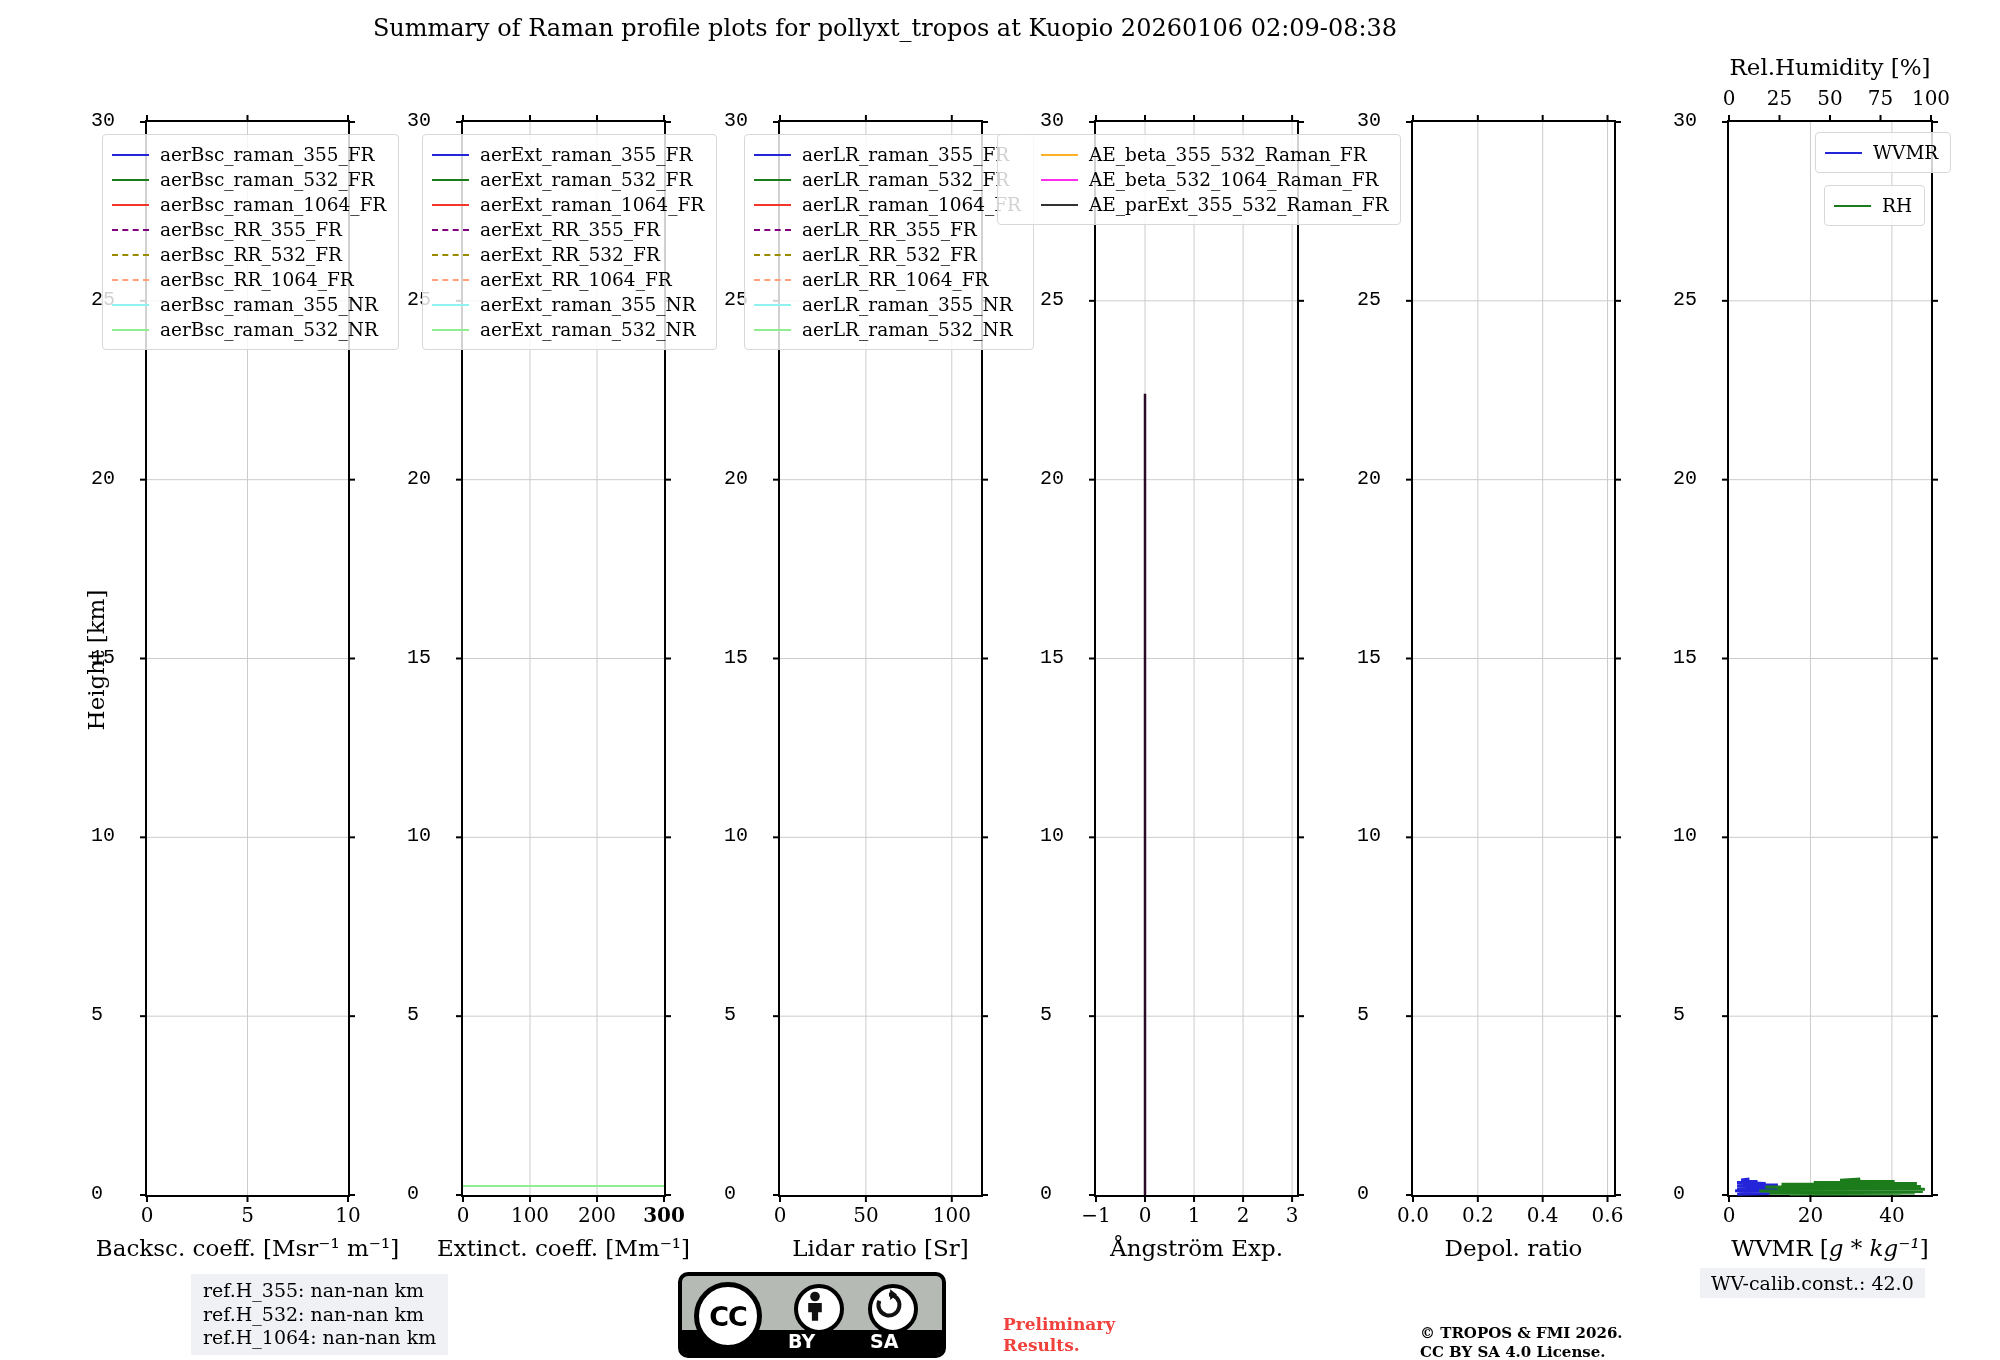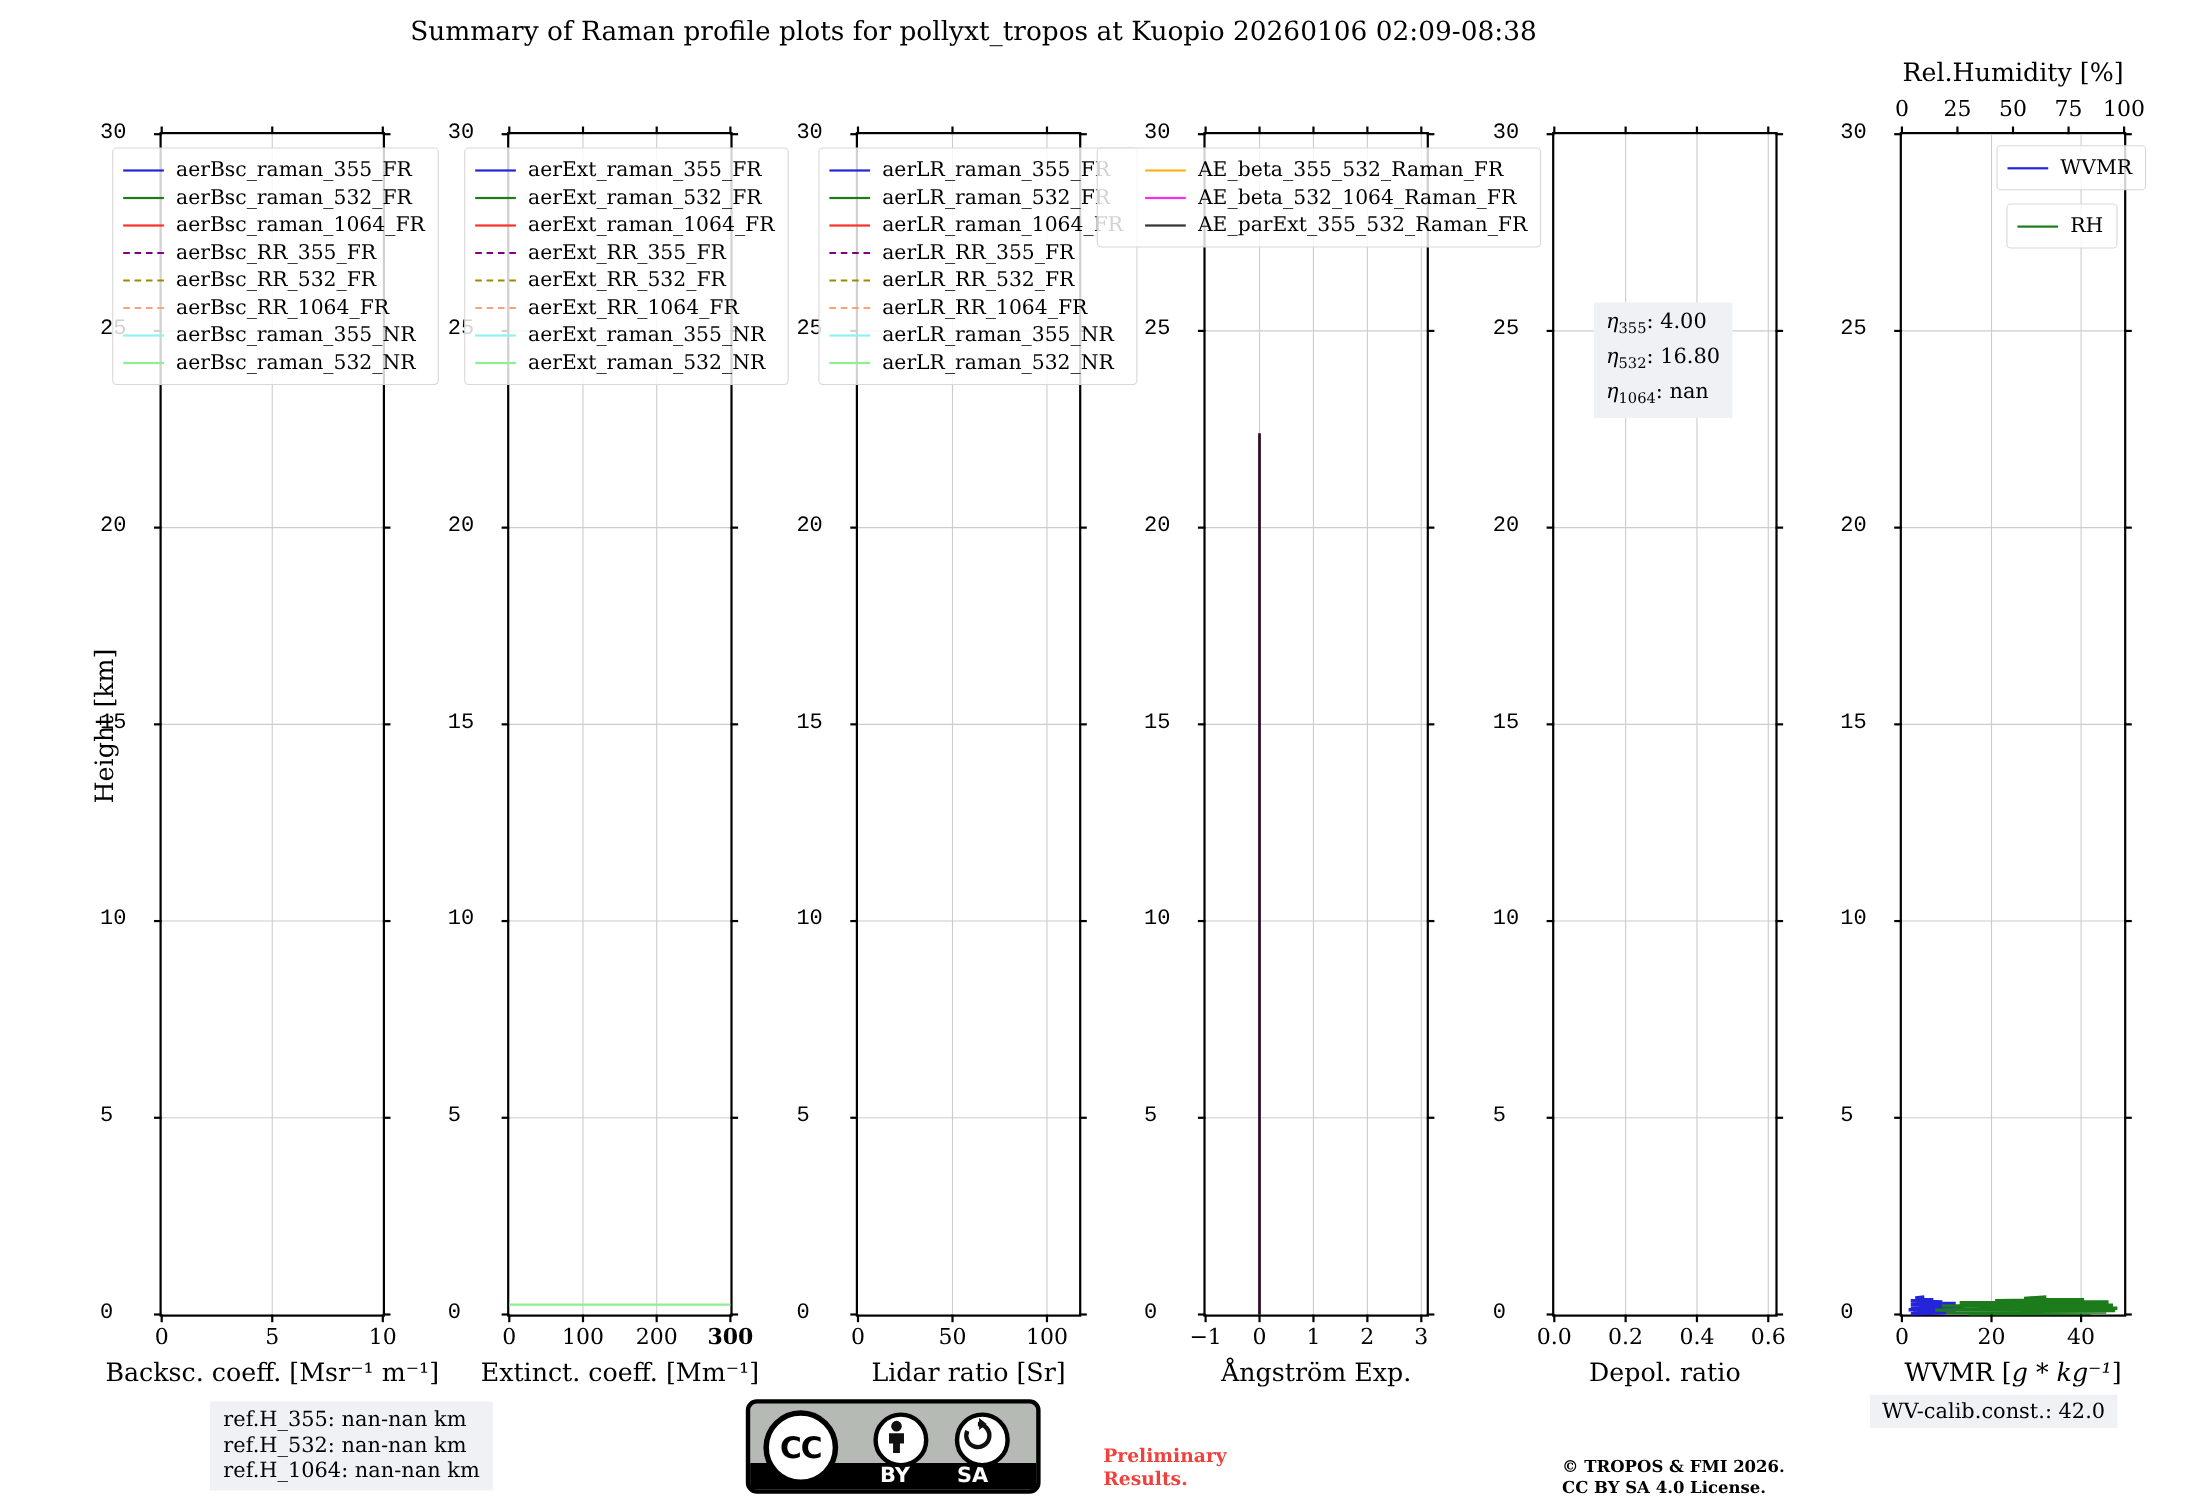--- a/index.html
+++ b/index.html
@@ -22,21 +22,21 @@
   .anno i{font-family:"DejaVu Serif",serif;}
   .anno sub{font-size:70%;}
   .refbox{position:absolute;left:191px;top:1274px;background:#f0f1f5;padding:5px 12px;font-size:19px;line-height:23.5px;white-space:nowrap;}
   .wvbox{position:absolute;left:1700px;top:1268px;background:#f0f1f5;padding:4px 11px;font-size:19px;white-space:nowrap;}
   .prelim{position:absolute;left:1003px;top:1314px;color:#f0413c;font-weight:bold;font-size:17px;line-height:21px;}
   .copyright{position:absolute;left:1420px;top:1324px;font-weight:bold;font-size:15px;line-height:19px;}
   
   .ccbadge{position:absolute;left:678px;top:1272px;width:268px;height:86px;background:#b5bab5;border:4px solid #000;border-radius:10px;box-sizing:border-box;}
   .cc-band{position:absolute;left:0;right:0;bottom:0;height:24px;background:#000;border-radius:0 0 5px 5px;z-index:1;}
   .cc-band span{position:absolute;color:#fff;font-family:"DejaVu Sans",sans-serif;font-weight:bold;font-size:19px;top:0;}
-  .cc-band .by{left:118px;}
+  .cc-band .by{left:106px;}
   .cc-band .sa{left:188px;}
   .cc-circle{position:absolute;left:12px;top:6px;width:58px;height:58px;background:#fff;border:5px solid #000;border-radius:50%;z-index:2;
              display:flex;align-items:center;justify-content:center;font-family:"DejaVu Sans",sans-serif;font-weight:bold;font-size:27px;letter-spacing:-1px;}
   .icon-circle{position:absolute;top:8px;width:42px;height:42px;background:#fff;border:4px solid #000;border-radius:50%;z-index:2;}
   .icon-circle.person{left:112px;}
   .icon-circle.share{left:186px;}
   .icon-circle svg{position:absolute;left:0;top:0;overflow:visible;}
 </style>
 </head>
 <body>
@@ -378,25 +378,20 @@
     <div class="xtick" style="left: 129.677px;">0.4</div>
     <div class="xtick" style="left: 194.516px;">0.6</div>
     <div class="ytick" style="top: 1060px;">0</div>
     <div class="ytick" style="top: 881.167px;">5</div>
     <div class="ytick" style="top: 702.333px;">10</div>
     <div class="ytick" style="top: 523.5px;">15</div>
     <div class="ytick" style="top: 344.667px;">20</div>
     <div class="ytick" style="top: 165.833px;">25</div>
     <div class="ytick" style="top: -13px;">30</div>
     <div class="xlabel">Depol. ratio</div>
-    <div class="anno" style="left: 36px; top: 153px;">
-      <div><i>η</i><sub>355</sub>: 4.00</div>
-      <div><i>η</i><sub>532</sub>: 16.80</div>
-      <div><i>η</i><sub>1064</sub>: nan</div>
-    </div>
   </div>
 <div class="plot" id="plot-5">
     <svg width="202" height="1073">
       <line x1="81.45161290322581" y1="0" x2="81.45161290322581" y2="1073" stroke="#cccccc" stroke-width="1"></line>
       <line x1="162.90322580645162" y1="0" x2="162.90322580645162" y2="1073" stroke="#cccccc" stroke-width="1"></line>
       <line x1="0" y1="894.1666666666667" x2="202" y2="894.1666666666667" stroke="#cccccc" stroke-width="1"></line>
       <line x1="0" y1="715.3333333333334" x2="202" y2="715.3333333333334" stroke="#cccccc" stroke-width="1"></line>
       <line x1="0" y1="536.5" x2="202" y2="536.5" stroke="#cccccc" stroke-width="1"></line>
       <line x1="0" y1="357.66666666666674" x2="202" y2="357.66666666666674" stroke="#cccccc" stroke-width="1"></line>
       <line x1="0" y1="178.83333333333326" x2="202" y2="178.83333333333326" stroke="#cccccc" stroke-width="1"></line>

